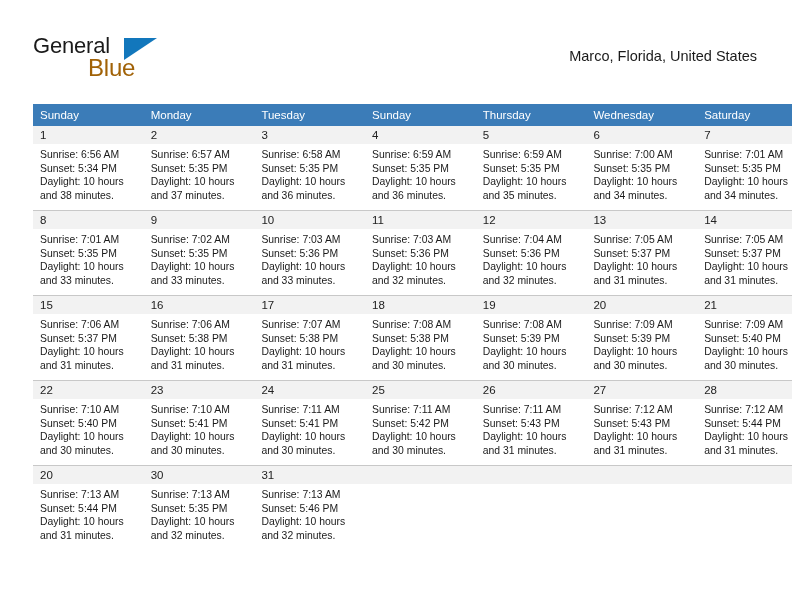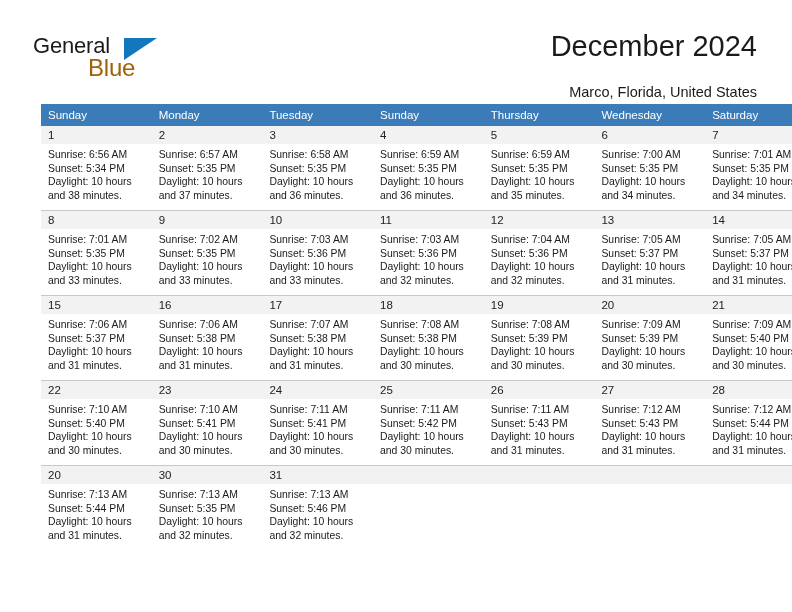--- a/index.html
+++ b/index.html
@@ -82,21 +82,20 @@
     margin-top: 18px;
     white-space: nowrap;
   }
 
   
   .calendar {
     position: absolute;
     left: 33px;
     top: 104px;
     width: 726px;
-    margin-left: 8px;
   }
   table.cal {
     border-collapse: collapse;
     table-layout: fixed;
     width: 726px;
   }
   table.cal th {
     background: #3b7cb8;
     color: #ffffff;
     font-size: 11.5px;
@@ -148,21 +147,20 @@
 
   <div class="header">
 
     <div class="logo">
       <span class="logo-line1">General</span>
       <span class="logo-flag"></span>
       <span class="logo-line2">Blue</span>
     </div>
 
     <div class="title-block">
-      <div class="cal-title">December 2024</div>
       <div class="cal-subtitle">Marco, Florida, United States</div>
     </div>
 
   </div>
 
   <div class="calendar">
     <table class="cal">
       <thead>
         <tr>
           <th>Sunday</th>

